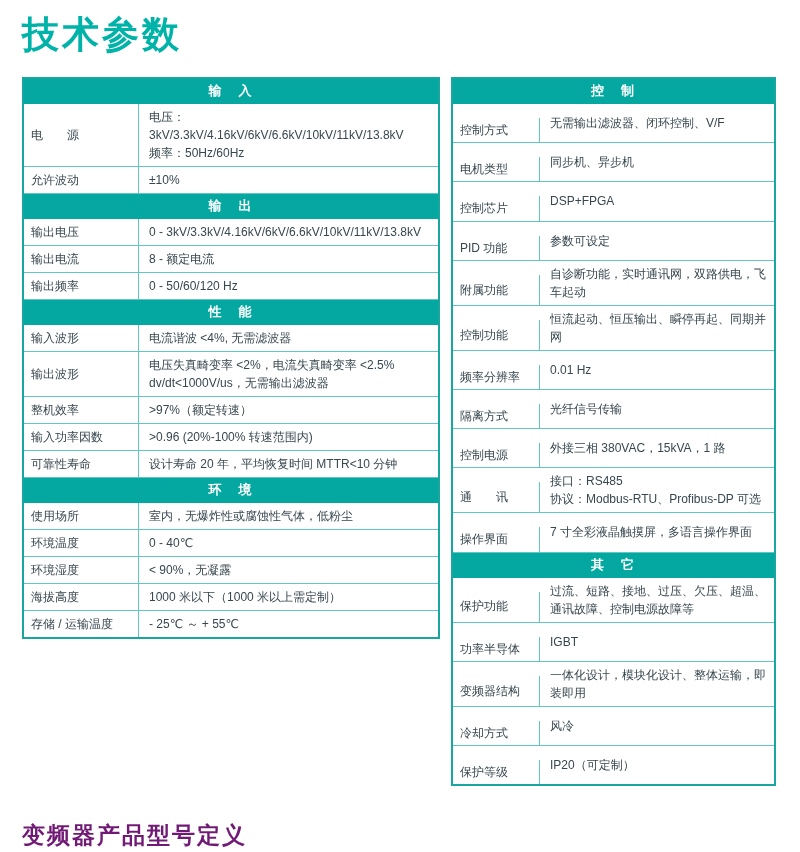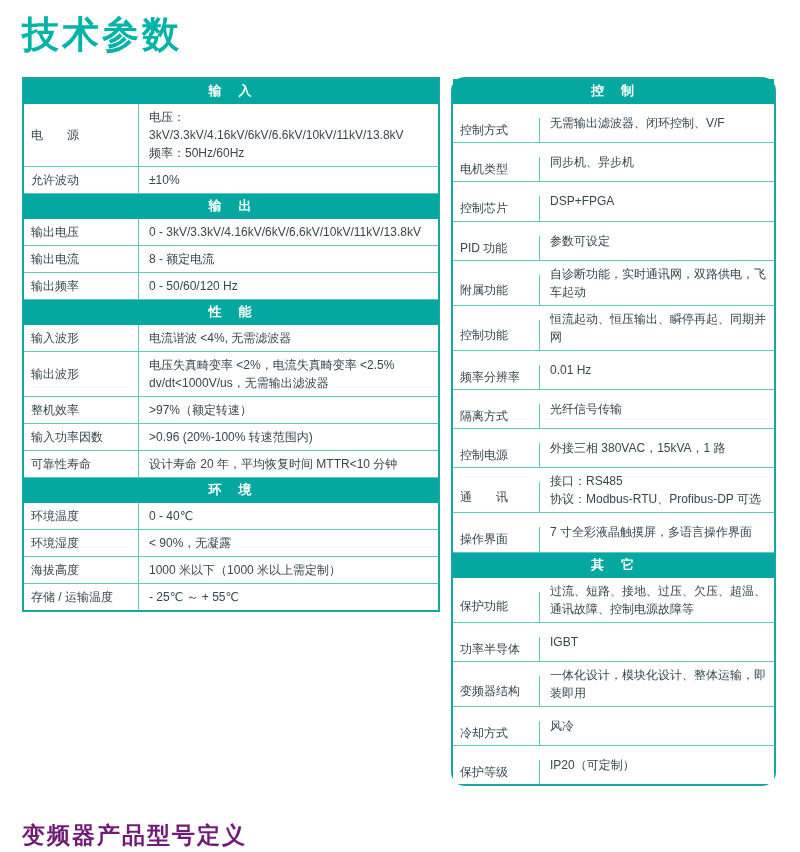--- a/index.html
+++ b/index.html
@@ -18,21 +18,21 @@
   }
   .second-title{
     margin:34px 0 12px 22px;
     font-size:23px;font-weight:700;color:#701a75;letter-spacing:2px;
   }
 
   
   .tables{display:flex;align-items:flex-start;gap:11px;margin:17px 22px 0 22px;}
   .spec-table{border:2px solid #18A7A0;background:#fff;}
   .spec-table.left{width:414px;}
-  .spec-table.right{width:321px;border-radius:14px;}
+  .spec-table.right{width:321px;}
   .sec-header{
     background:#04A8A0;color:#ffffff;text-align:center;
     font-size:13px;font-weight:700;padding:3px 0 4px 0;letter-spacing:2px;
   }
   .row{display:flex;align-items:stretch;border-bottom:1px solid #63C7C1;background:#fff;}
   .section:last-child .row:last-child{border-bottom:none;}
   .row .label{
     width:104px;flex:none;display:flex;align-items:center;
     padding:4px 3px 4px 7px;border-right:1px solid #63C7C1;
     font-size:12px;line-height:1.35;
@@ -125,20 +125,24 @@
             <div class="value">&gt;0.96 (20%-100% 转速范围内)</div>
           </div>
           <div class="row">
             <div class="label">可靠性寿命</div>
             <div class="value">设计寿命 20 年，平均恢复时间 MTTR&lt;10 分钟</div>
           </div>
         </div>
         <div class="section">
           <div class="sec-header">环　境</div>
           <div class="row">
+            <div class="label">使用场所</div>
+            <div class="value">室内，无爆炸性或腐蚀性气体，低粉尘</div>
+          </div>
+          <div class="row">
             <div class="label">环境温度</div>
             <div class="value">0 - 40℃</div>
           </div>
           <div class="row">
             <div class="label">环境湿度</div>
             <div class="value">&lt; 90%，无凝露</div>
           </div>
           <div class="row">
             <div class="label">海拔高度</div>
             <div class="value">1000 米以下（1000 米以上需定制）</div>

